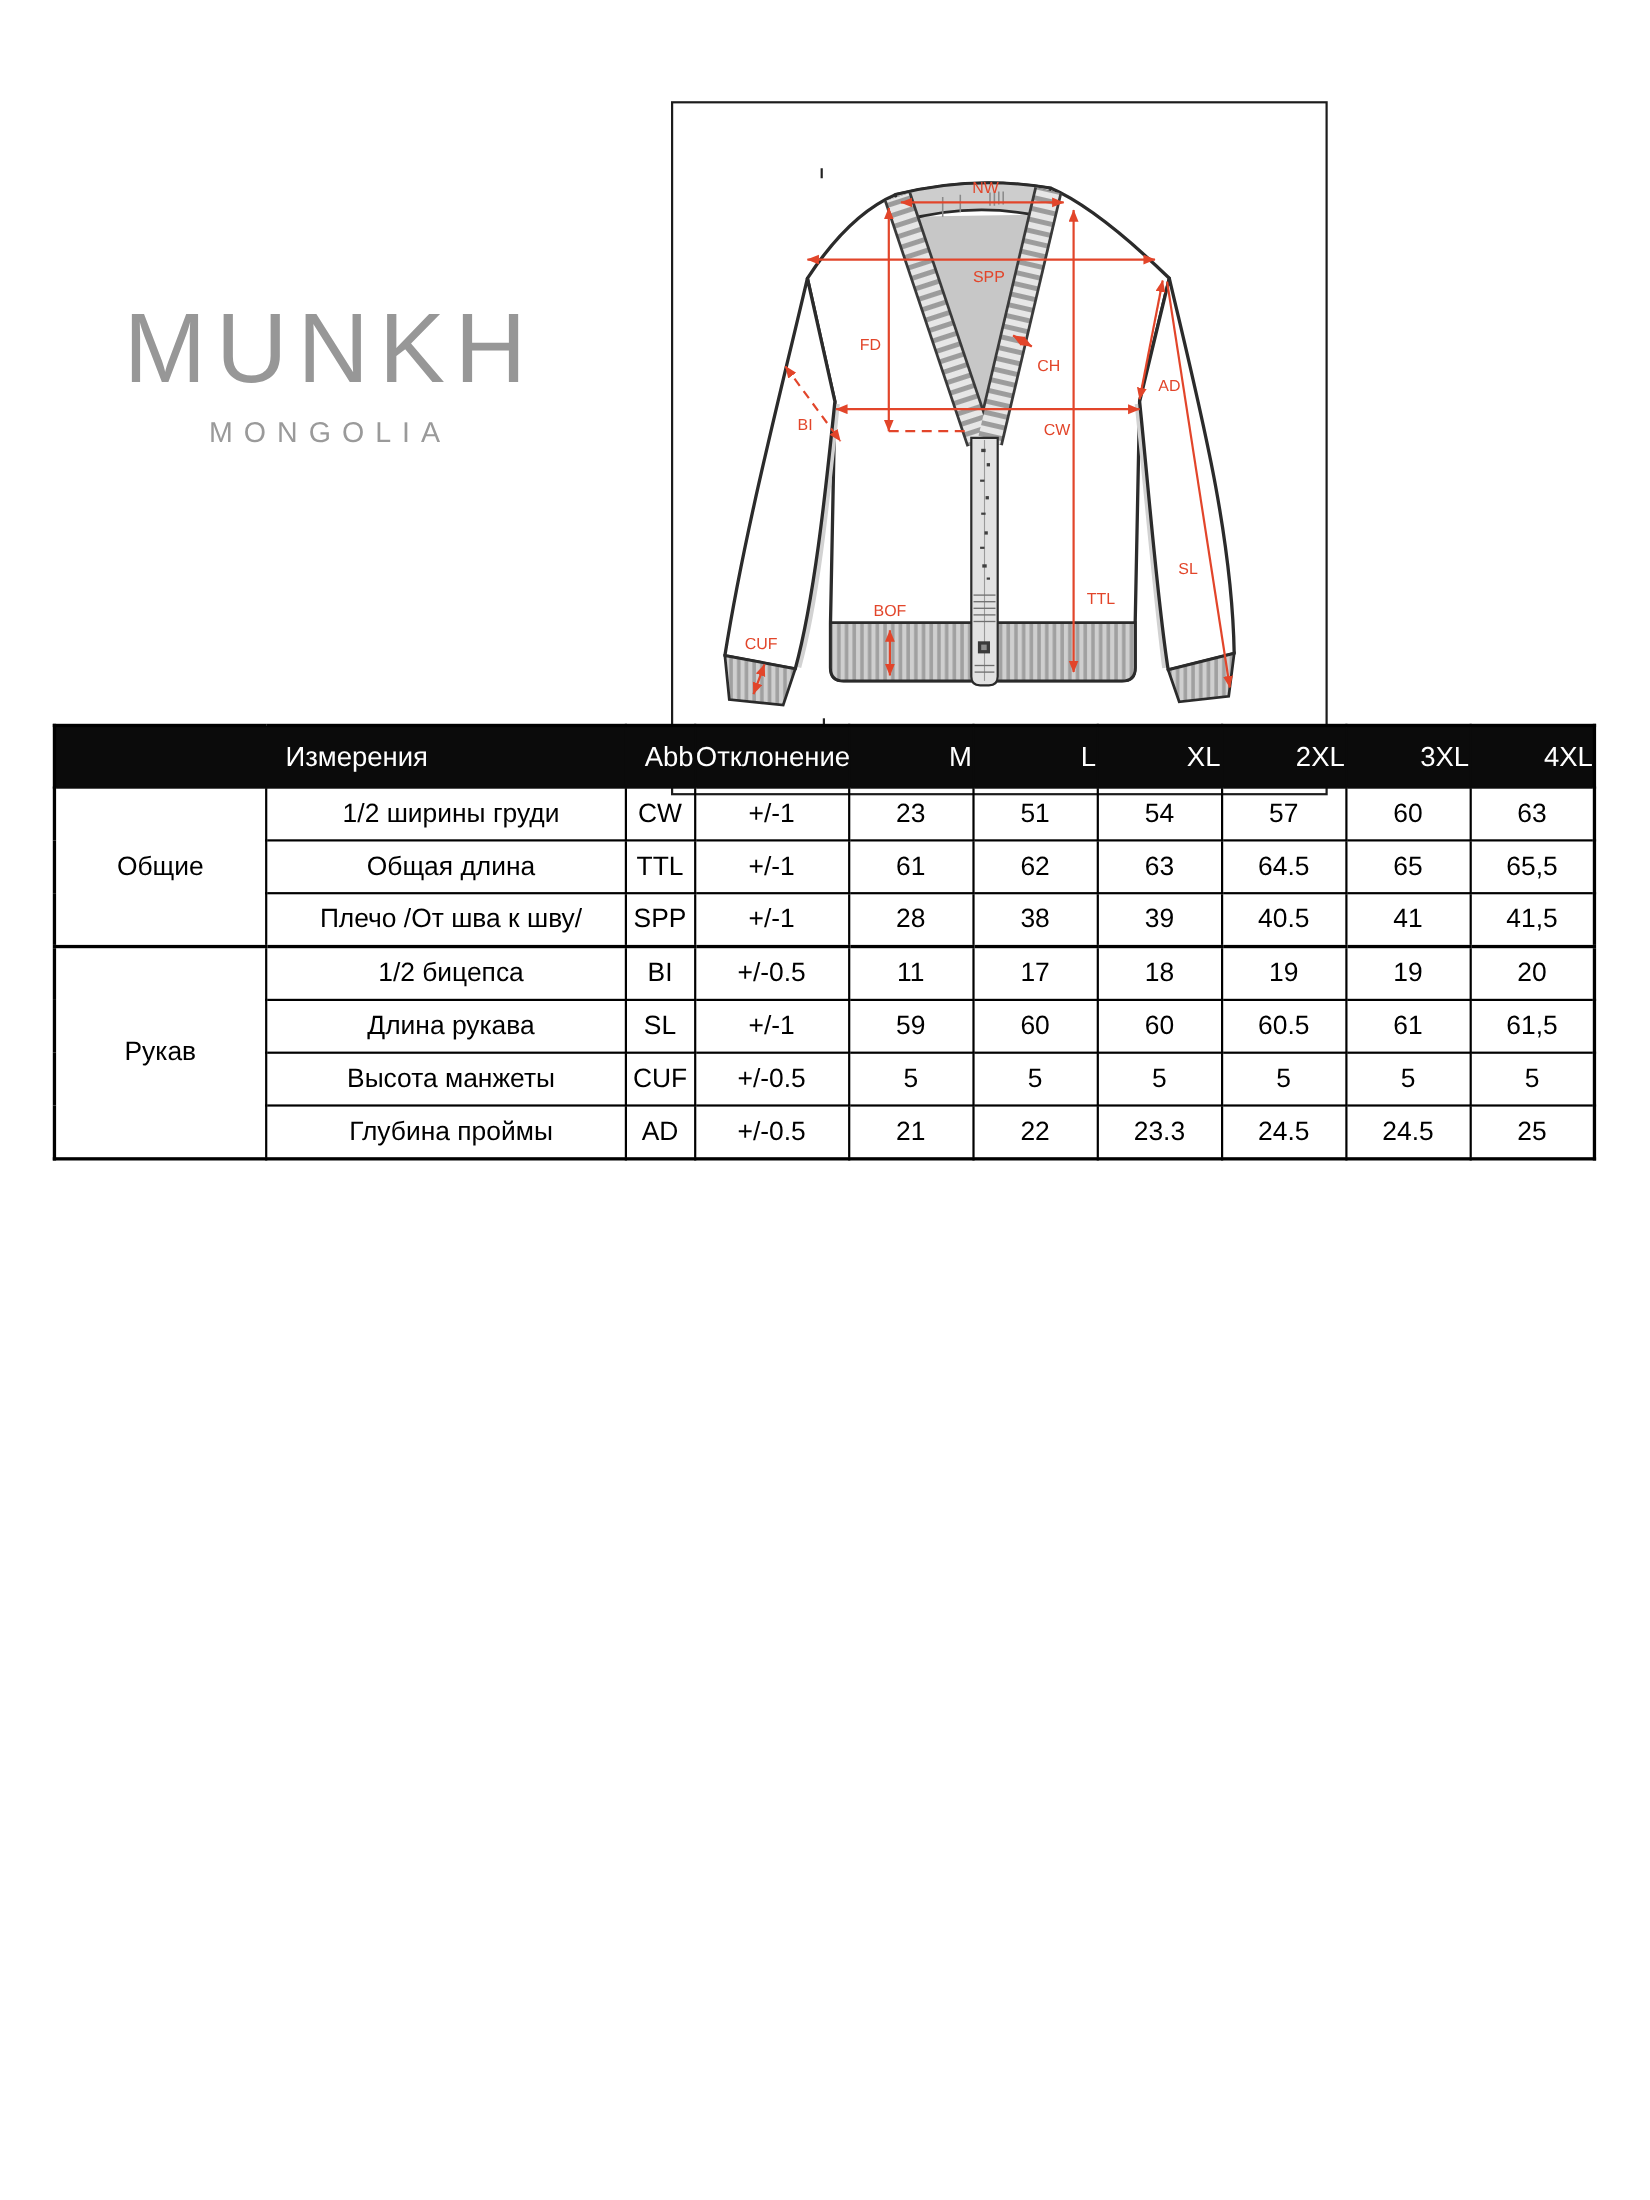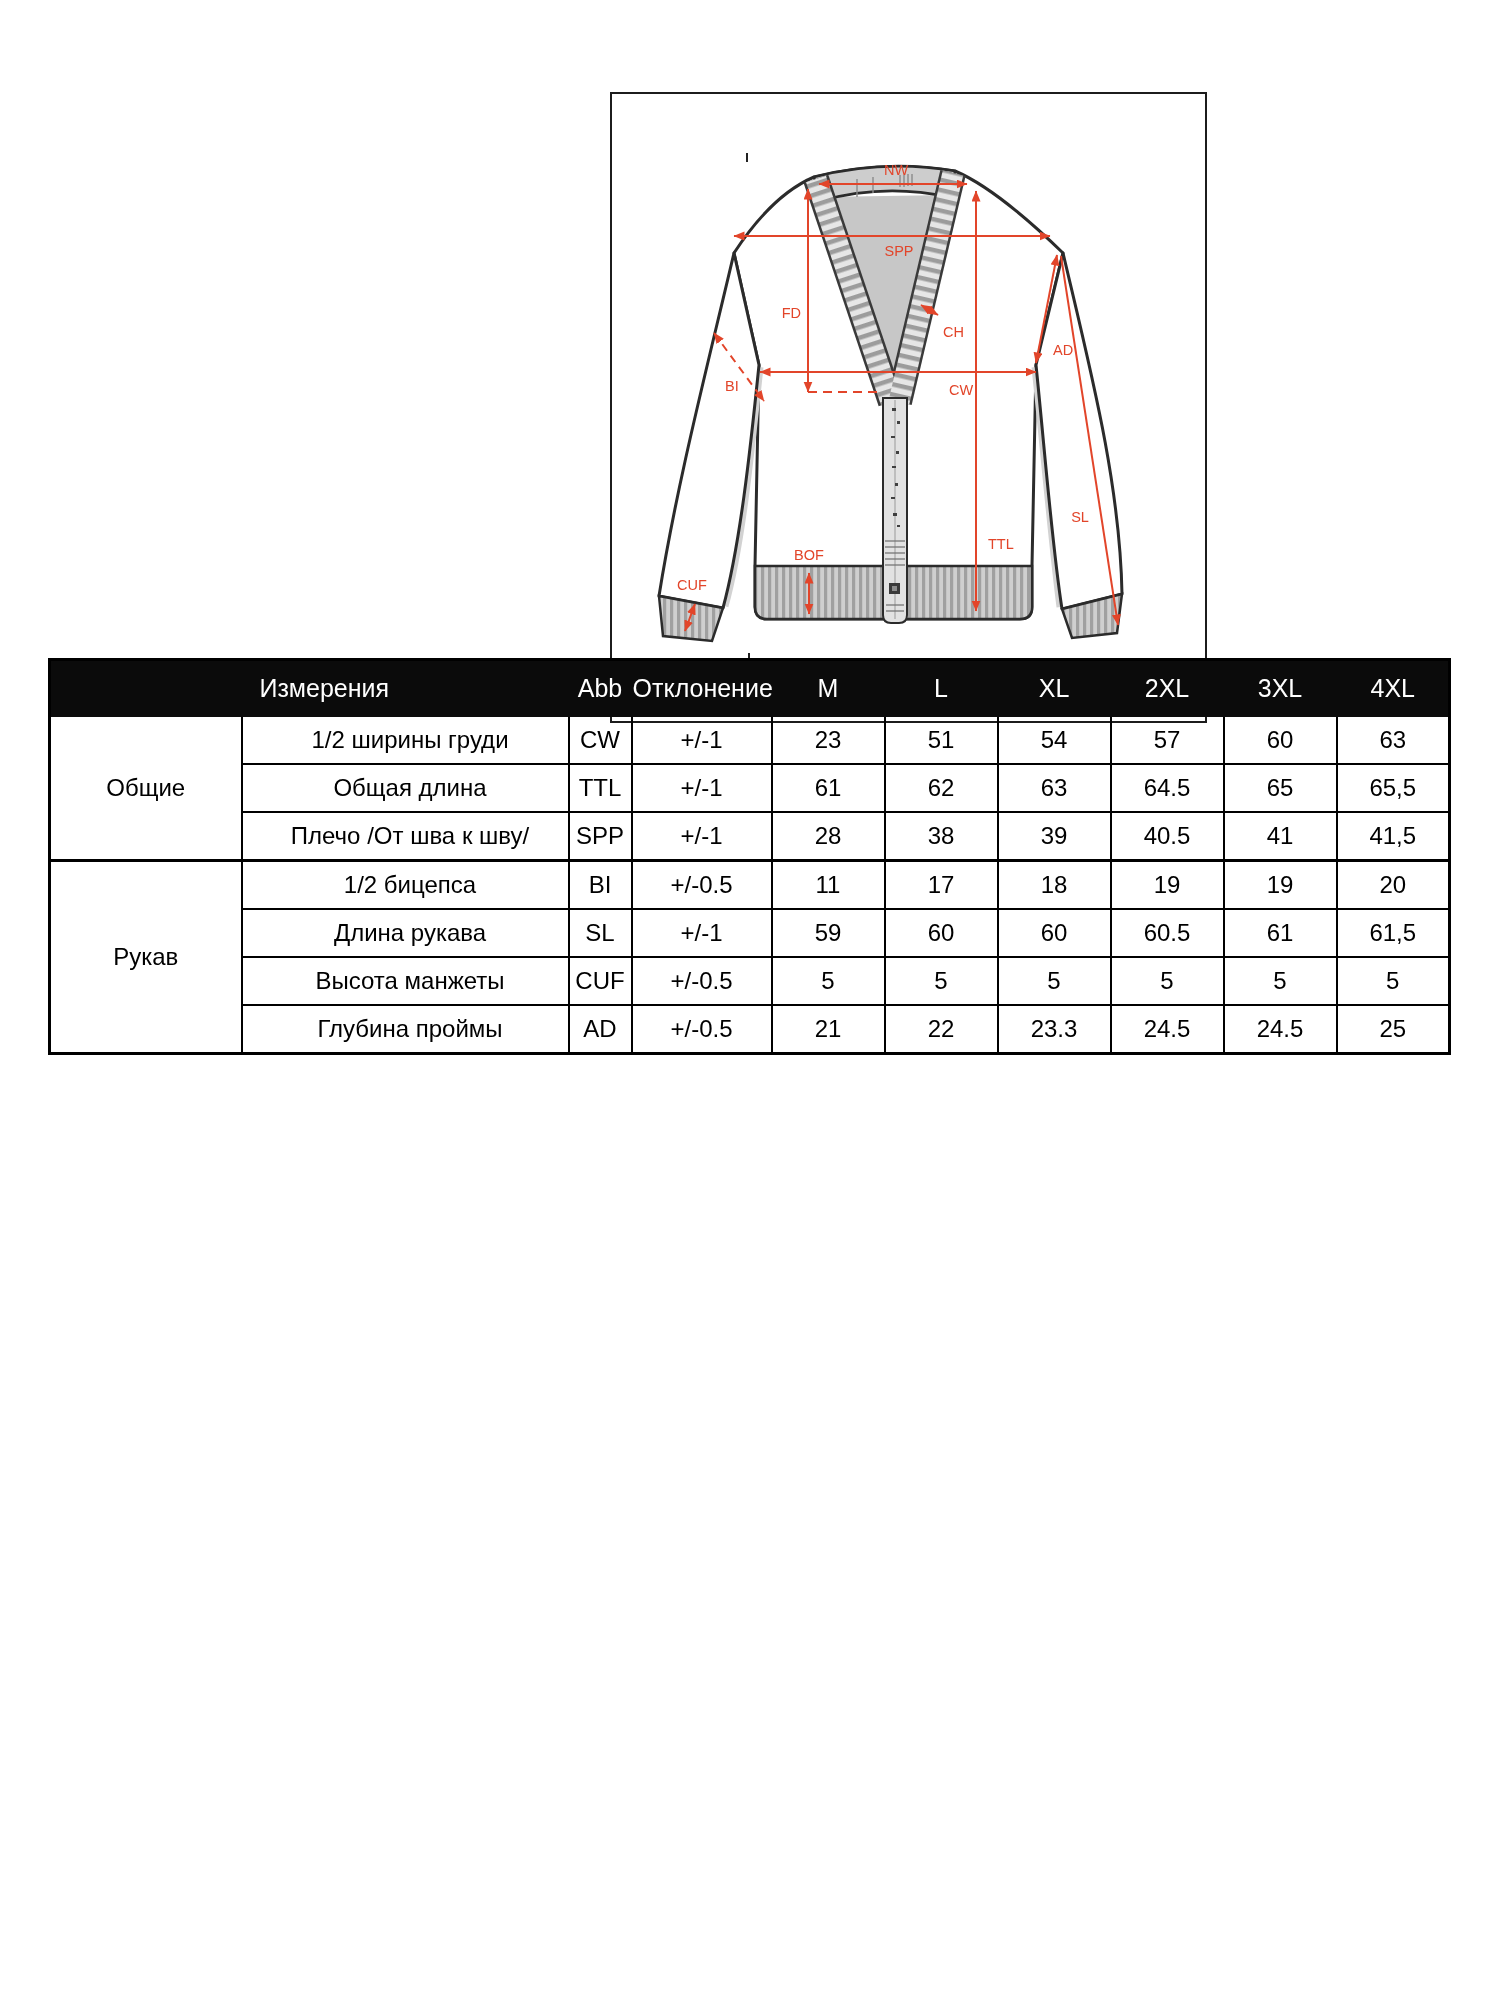--- a/index.html
+++ b/index.html
@@ -29,31 +29,35 @@
     position:absolute; left:48px; top:658px; width:1400px;
     border-collapse:collapse; table-layout:fixed;
     border:3px solid #000;
   }
   .size-table td {
     border:2px solid #000; font-size:24px; color:#000;
     text-align:center; height:46px; padding:0; overflow:hidden; white-space:nowrap;
   }
   .size-table thead th {
     background:#0b0b0b; color:#fff; border:2px solid #0b0b0b;
-    font-weight:400; font-size:25px; height:54px; padding:0; white-space:nowrap;
+    font-weight:400; font-size:25px; height:54px; padding:0; white-space:nowrap;text-align:right;
   }
   .size-table th.h-meas { text-align:center; padding-left:30px; }
   .size-table td.name-cell { text-align:center; padding-left:10px; }
   .size-table tr.group-sep td { border-top:3px solid #000; }
 </style>
 </head>
 <body>
 
 <div class="page">
 
+  <div class="logo">
+    <div class="logo-brand">MUNKH</div>
+    <div class="logo-sub">MONGOLIA</div>
+  </div>
 
   <div class="diagram-box">
     <svg viewBox="0 0 593 509">
       <defs>
         <pattern id="ribV" width="7" height="10" patternUnits="userSpaceOnUse">
           <rect width="7" height="10" fill="#cfcfcf"></rect>
           <rect x="2" width="3.2" height="10" fill="#a0a0a0"></rect>
         </pattern>
         <pattern id="hatchL" width="10" height="10" patternUnits="userSpaceOnUse" patternTransform="rotate(-18)">
           <rect width="10" height="10" fill="#e6e6e6"></rect>

